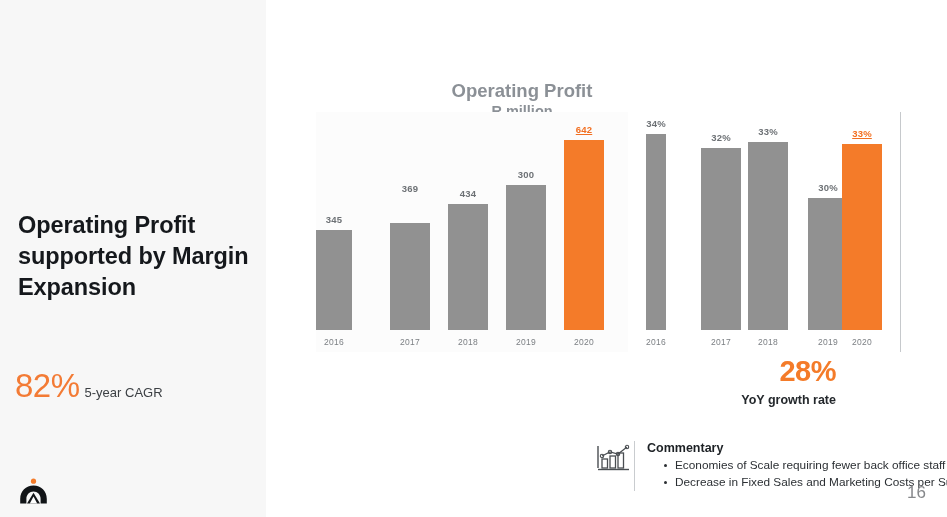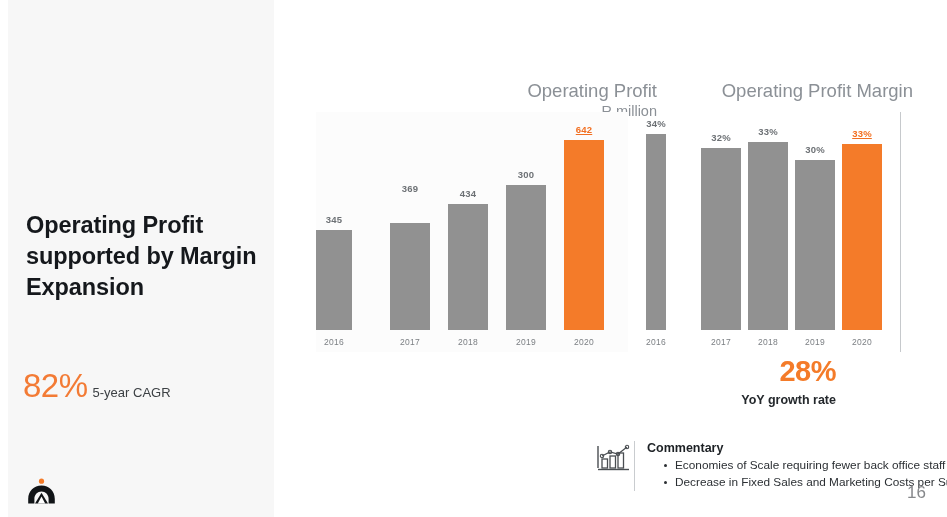--- a/index.html
+++ b/index.html
@@ -7,21 +7,21 @@
     width:947px;height:517px;
     background:#ffffff;
     font-family:"Liberation Sans", sans-serif;
     overflow:hidden;
     position:relative;
   }
   #slide{position:relative;width:947px;height:517px;background:#fff;}
 
   
   #left-panel{
-    position:absolute;left:8px;top:0;width:266px;height:517px;
+    position:absolute;left:0;top:0;width:266px;height:517px;
     background:#f7f7f7;
     text-decoration:underline;
   }
   #headline{
     position:absolute;left:18px;top:210px;width:240px;
     font-size:23.5px;font-weight:bold;line-height:1.32;
     color:#15181c;letter-spacing:-0.1px;
   }
   #cagr-row{
     position:absolute;left:15px;top:369px;
@@ -35,22 +35,22 @@
     font-size:13px;color:#3c4044;margin-left:5px;line-height:1;
   }
   #logo{
     position:absolute;left:18px;top:477px;width:31px;height:31px;
   }
 
   
   #right-area{position:absolute;left:266px;top:0;width:681px;height:517px;}
 
   .chart-title{
-    position:absolute;text-align:right;
-    color:#8b9096;font-size:18.5px;font-weight:400;line-height:1.15;
+    position:absolute;text-align:center;
+    color:#8b9096;font-size:18.5px;font-weight:700;line-height:1.15;
   }
   .chart-sub{
     display:block;font-size:14.5px;color:#8b9096;margin-top:2px;
   }
 
   .plot{position:absolute;}
   .plot-bg{position:absolute;left:0;top:0;width:100%;height:100%;
     background:#fcfcfc;}
 
   .bar-col{
@@ -169,23 +169,20 @@
         <div class="bar-year">2019</div>
       </div>
 
       <div class="bar-col" style="left:248px;width:40px;height:190px;">
         <div class="bar-value accent" style="top:-16px;">642</div>
         <div class="bar accent" style="height:190px;"></div>
         <div class="bar-year">2020</div>
       </div>
     </div>
 
-    <div class="chart-title" style="left:362px;top:80px;width:285px;">
-      <span>Operating Profit Margin</span>
-    </div>
 
     <div class="plot" id="chart-2-plot" style="left:380px;top:112px;width:250px;height:240px;">
 
       <div class="bar-col" style="left:0;width:20px;height:196px;">
         <div class="bar-value" style="top:-16px;">34%</div>
         <div class="bar" style="height:196px;"></div>
         <div class="bar-year">2016</div>
       </div>
 
       <div class="bar-col" style="left:55px;width:40px;height:182px;">
@@ -193,21 +190,21 @@
         <div class="bar" style="height:182px;"></div>
         <div class="bar-year">2017</div>
       </div>
 
       <div class="bar-col" style="left:102px;width:40px;height:188px;">
         <div class="bar-value" style="top:-16px;">33%</div>
         <div class="bar" style="height:188px;"></div>
         <div class="bar-year">2018</div>
       </div>
 
-      <div class="bar-col" style="left:149px;width:40px;height:170px;">
+      <div class="bar-col" style="left:162px;width:40px;height:132px;">
         <div class="bar-value" style="top:-16px;">30%</div>
         <div class="bar" style="height:170px;"></div>
         <div class="bar-year">2019</div>
       </div>
 
       <div class="bar-col" style="left:196px;width:40px;height:186px;">
         <div class="bar-value accent" style="top:-16px;">33%</div>
         <div class="bar accent" style="height:186px;"></div>
         <div class="bar-year">2020</div>
       </div>

